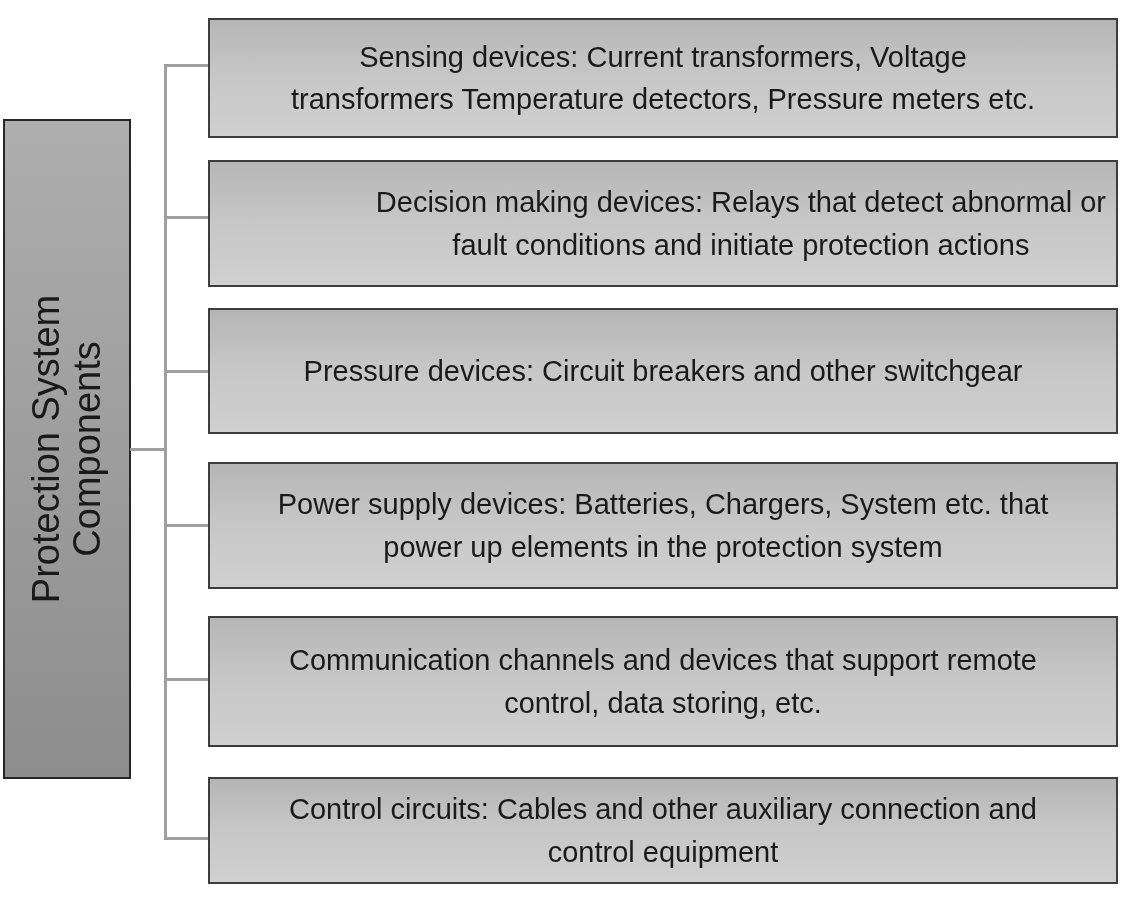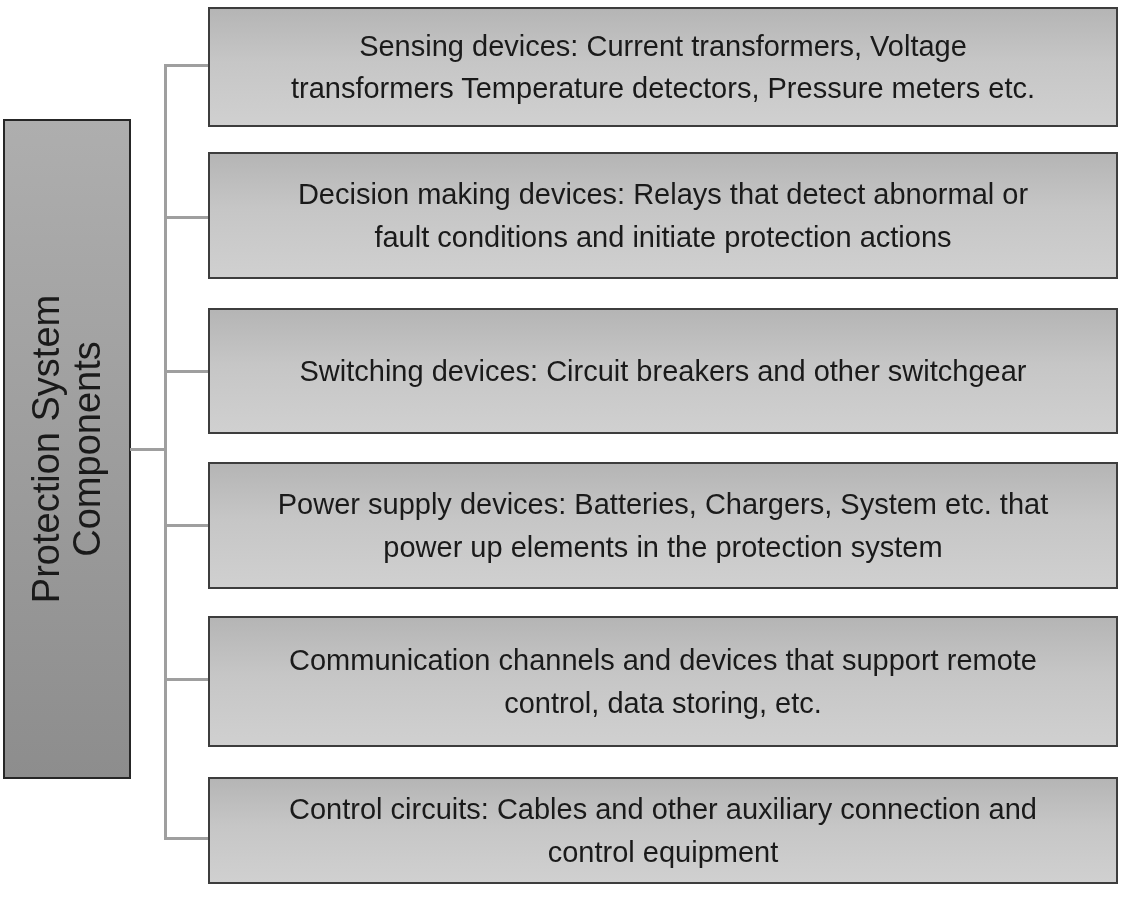--- a/index.html
+++ b/index.html
@@ -80,22 +80,22 @@
     justify-content: center;
   }
   .cbox .boxtext {
     font-size: 29px;
     line-height: 1.45;
     color: var(--c-text, #1a1a1a);
     text-align: center;
     white-space: pre-line;
     padding: 0 10px;
   }
-  .cb1 { top: 7px;   height: 120px; }
-  .cb2 { top: 152px; height: 127px; }
+  .cb1 { top: 18px;   height: 120px; }
+  .cb2 { top: 160px; height: 127px; justify-content: flex-end; }
   .cb3 { top: 308px; height: 126px; }
   .cb4 { top: 462px; height: 127px; }
   .cb5 { top: 616px; height: 131px; }
   .cb6 { top: 777px; height: 107px; }
 </style>
 </head>
 <body>
 
 <div class="canvas">
 
@@ -117,21 +117,21 @@
 
   <div class="cbox cb1">
     <div class="boxtext">Sensing devices: Current transformers, Voltage
 transformers Temperature detectors, Pressure meters etc.</div>
   </div>
   <div class="cbox cb2">
     <div class="boxtext">Decision making devices: Relays that detect abnormal or
 fault conditions and initiate protection actions</div>
   </div>
   <div class="cbox cb3">
-    <div class="boxtext">Switching devices: Circuit breakers and other switchgear</div>
+    <div class="boxtext">Pressure devices: Circuit breakers and other switchgear</div>
   </div>
   <div class="cbox cb4">
     <div class="boxtext">Power supply devices: Batteries, Chargers, System etc. that
 power up elements in the protection system</div>
   </div>
   <div class="cbox cb5">
     <div class="boxtext">Communication channels and devices that support remote
 control, data storing, etc.</div>
   </div>
   <div class="cbox cb6">

